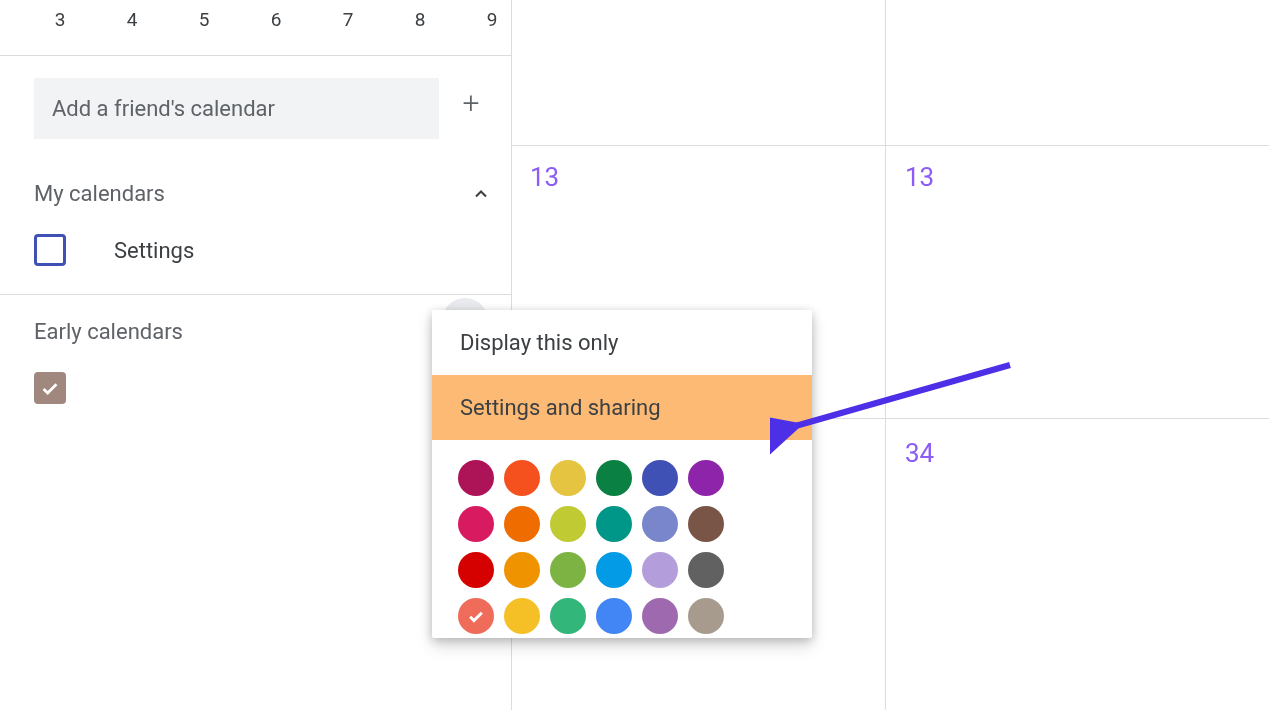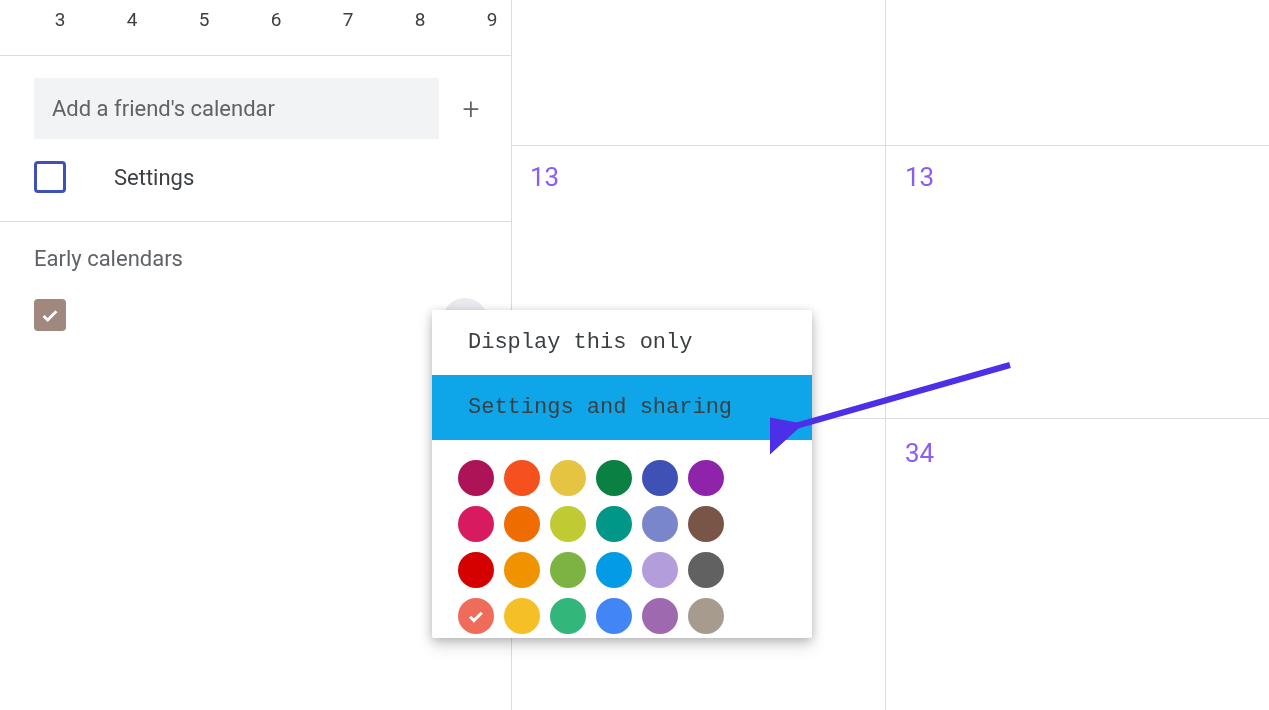--- a/index.html
+++ b/index.html
@@ -23,21 +23,20 @@
     display: flex;
     padding: 8px 0 24px 48px;
     gap: 48px;
     color: #3c4043;
     font-size: 19px;
   }
   .mini-cal-row span { width: 24px; text-align: center; }
   .divider-full { height: 1px; background: #dadce0; width: 100%; }
   .add-friend-row {
     display: flex;
-    align-items: center;
     padding: 22px 16px 12px 34px;
     gap: 8px;
   }
   .friend-input {
     flex: 1;
     background: #f1f3f4;
     border: none;
     padding: 18px 18px;
     font-size: 22px;
     color: #3c4043;
@@ -101,27 +100,26 @@
     left: 432px;
     top: 310px;
     width: 380px;
     background: #fff;
     border-radius: 2px;
     box-shadow: 0 2px 10px rgba(0,0,0,0.2), 0 8px 16px rgba(0,0,0,0.15);
     z-index: 10;
     padding-bottom: 4px;
   }
   .popup-item {
-    padding: 20px 36px;
+    padding: 20px 28px;
     font-size: 22px;
     color: #3c4043;
     cursor: pointer;
-    font-family: Liberation Mono, monospace;
-  }
-  .popup-item.highlight { background: #0ea5e9; }
+  }
+  .popup-item.highlight { background: #fdba74; }
   .color-grid {
     display: flex;
     flex-wrap: wrap;
     gap: 10px;
     padding: 20px 26px 0 26px;
     width: 330px;
   }
   .color-swatch {
     width: 36px; height: 36px;
     border-radius: 50%;
@@ -164,20 +162,28 @@
 
     <div class="divider-full"></div>
 
     <div class="add-friend-row">
       <input class="friend-input" type="text" placeholder="Add a friend's calendar" style="">
       <div class="plus-btn">
         <span>+</span>
       </div>
     </div>
 
+    <div class="section-header">
+      <span>My calendars</span>
+      <span class="chevron-up-icon">
+        <svg viewBox="0 0 24 24">
+            <path d="M6 15l6-6 6 6" stroke-width="2.5" fill="none"></path>
+          </svg>
+      </span>
+    </div>
 
 
     <div class="cal-item">
       <span class="checkbox unchecked" style="--cb-color:#3f51b5"></span>
       <span class="cal-label">Settings</span>
     </div>
 
     <div class="divider-full" style="margin-top:18px"></div>
 
     <div class="section-header" style="padding-top:24px">

